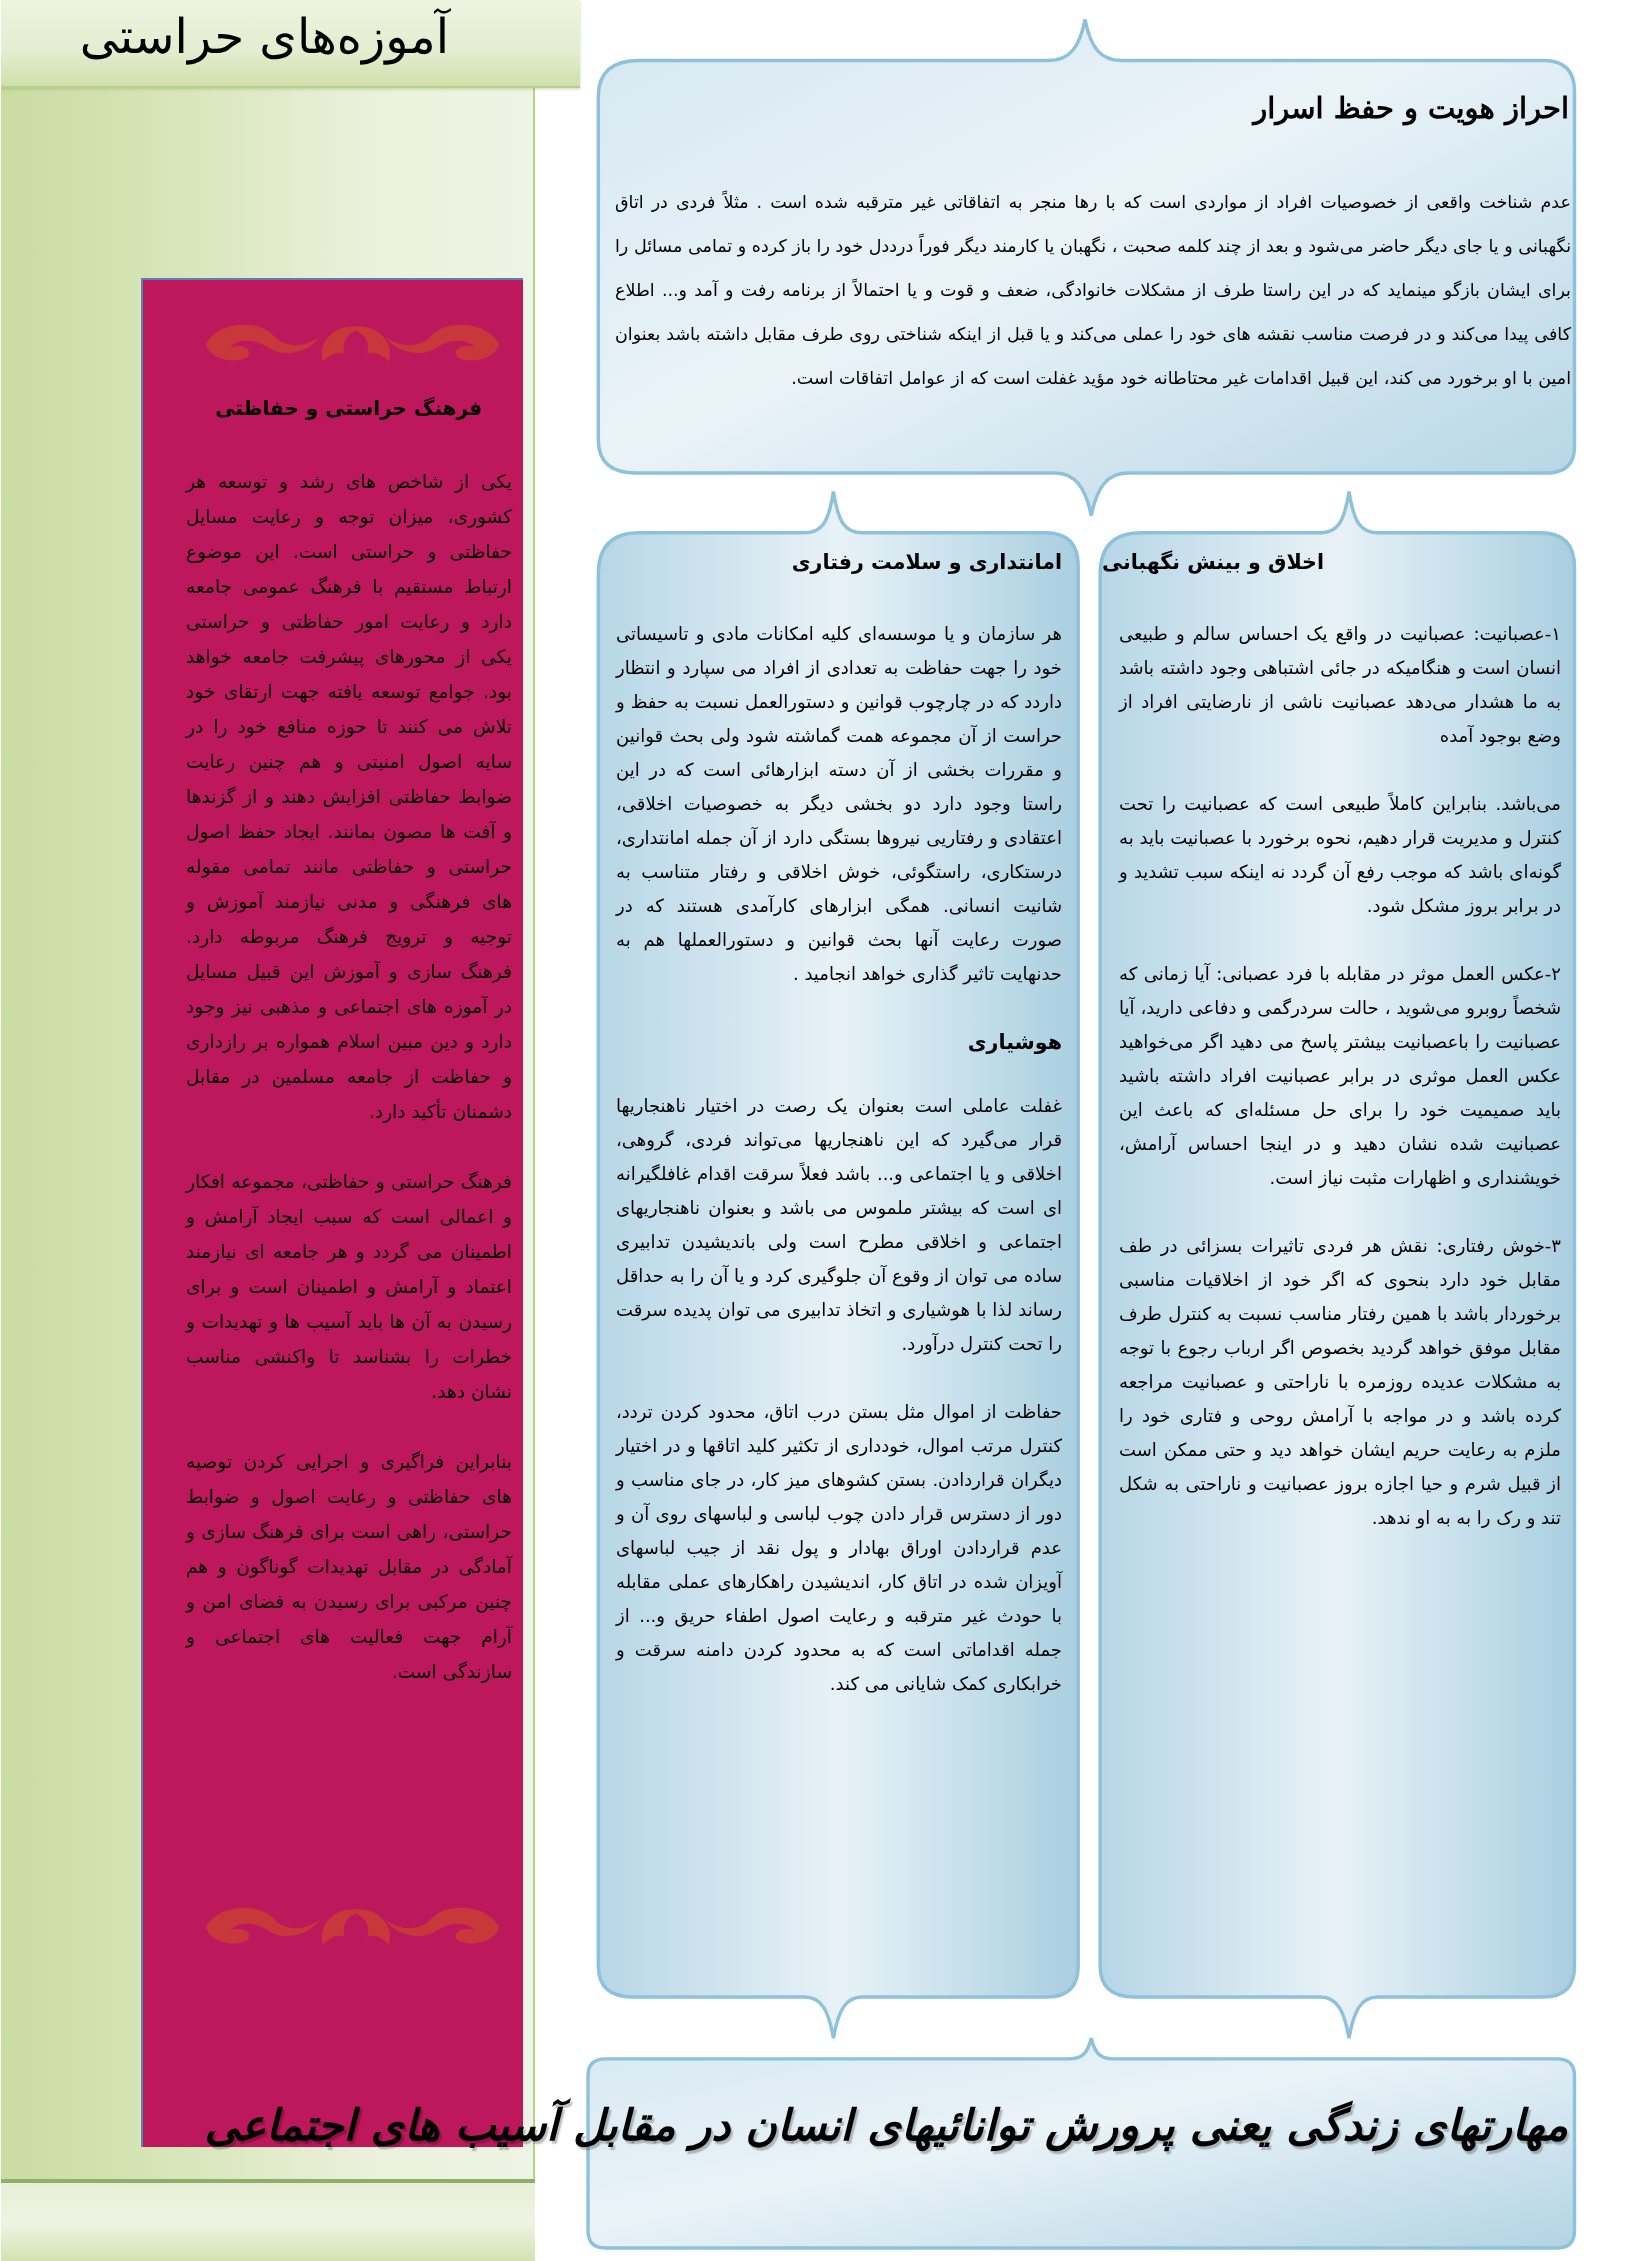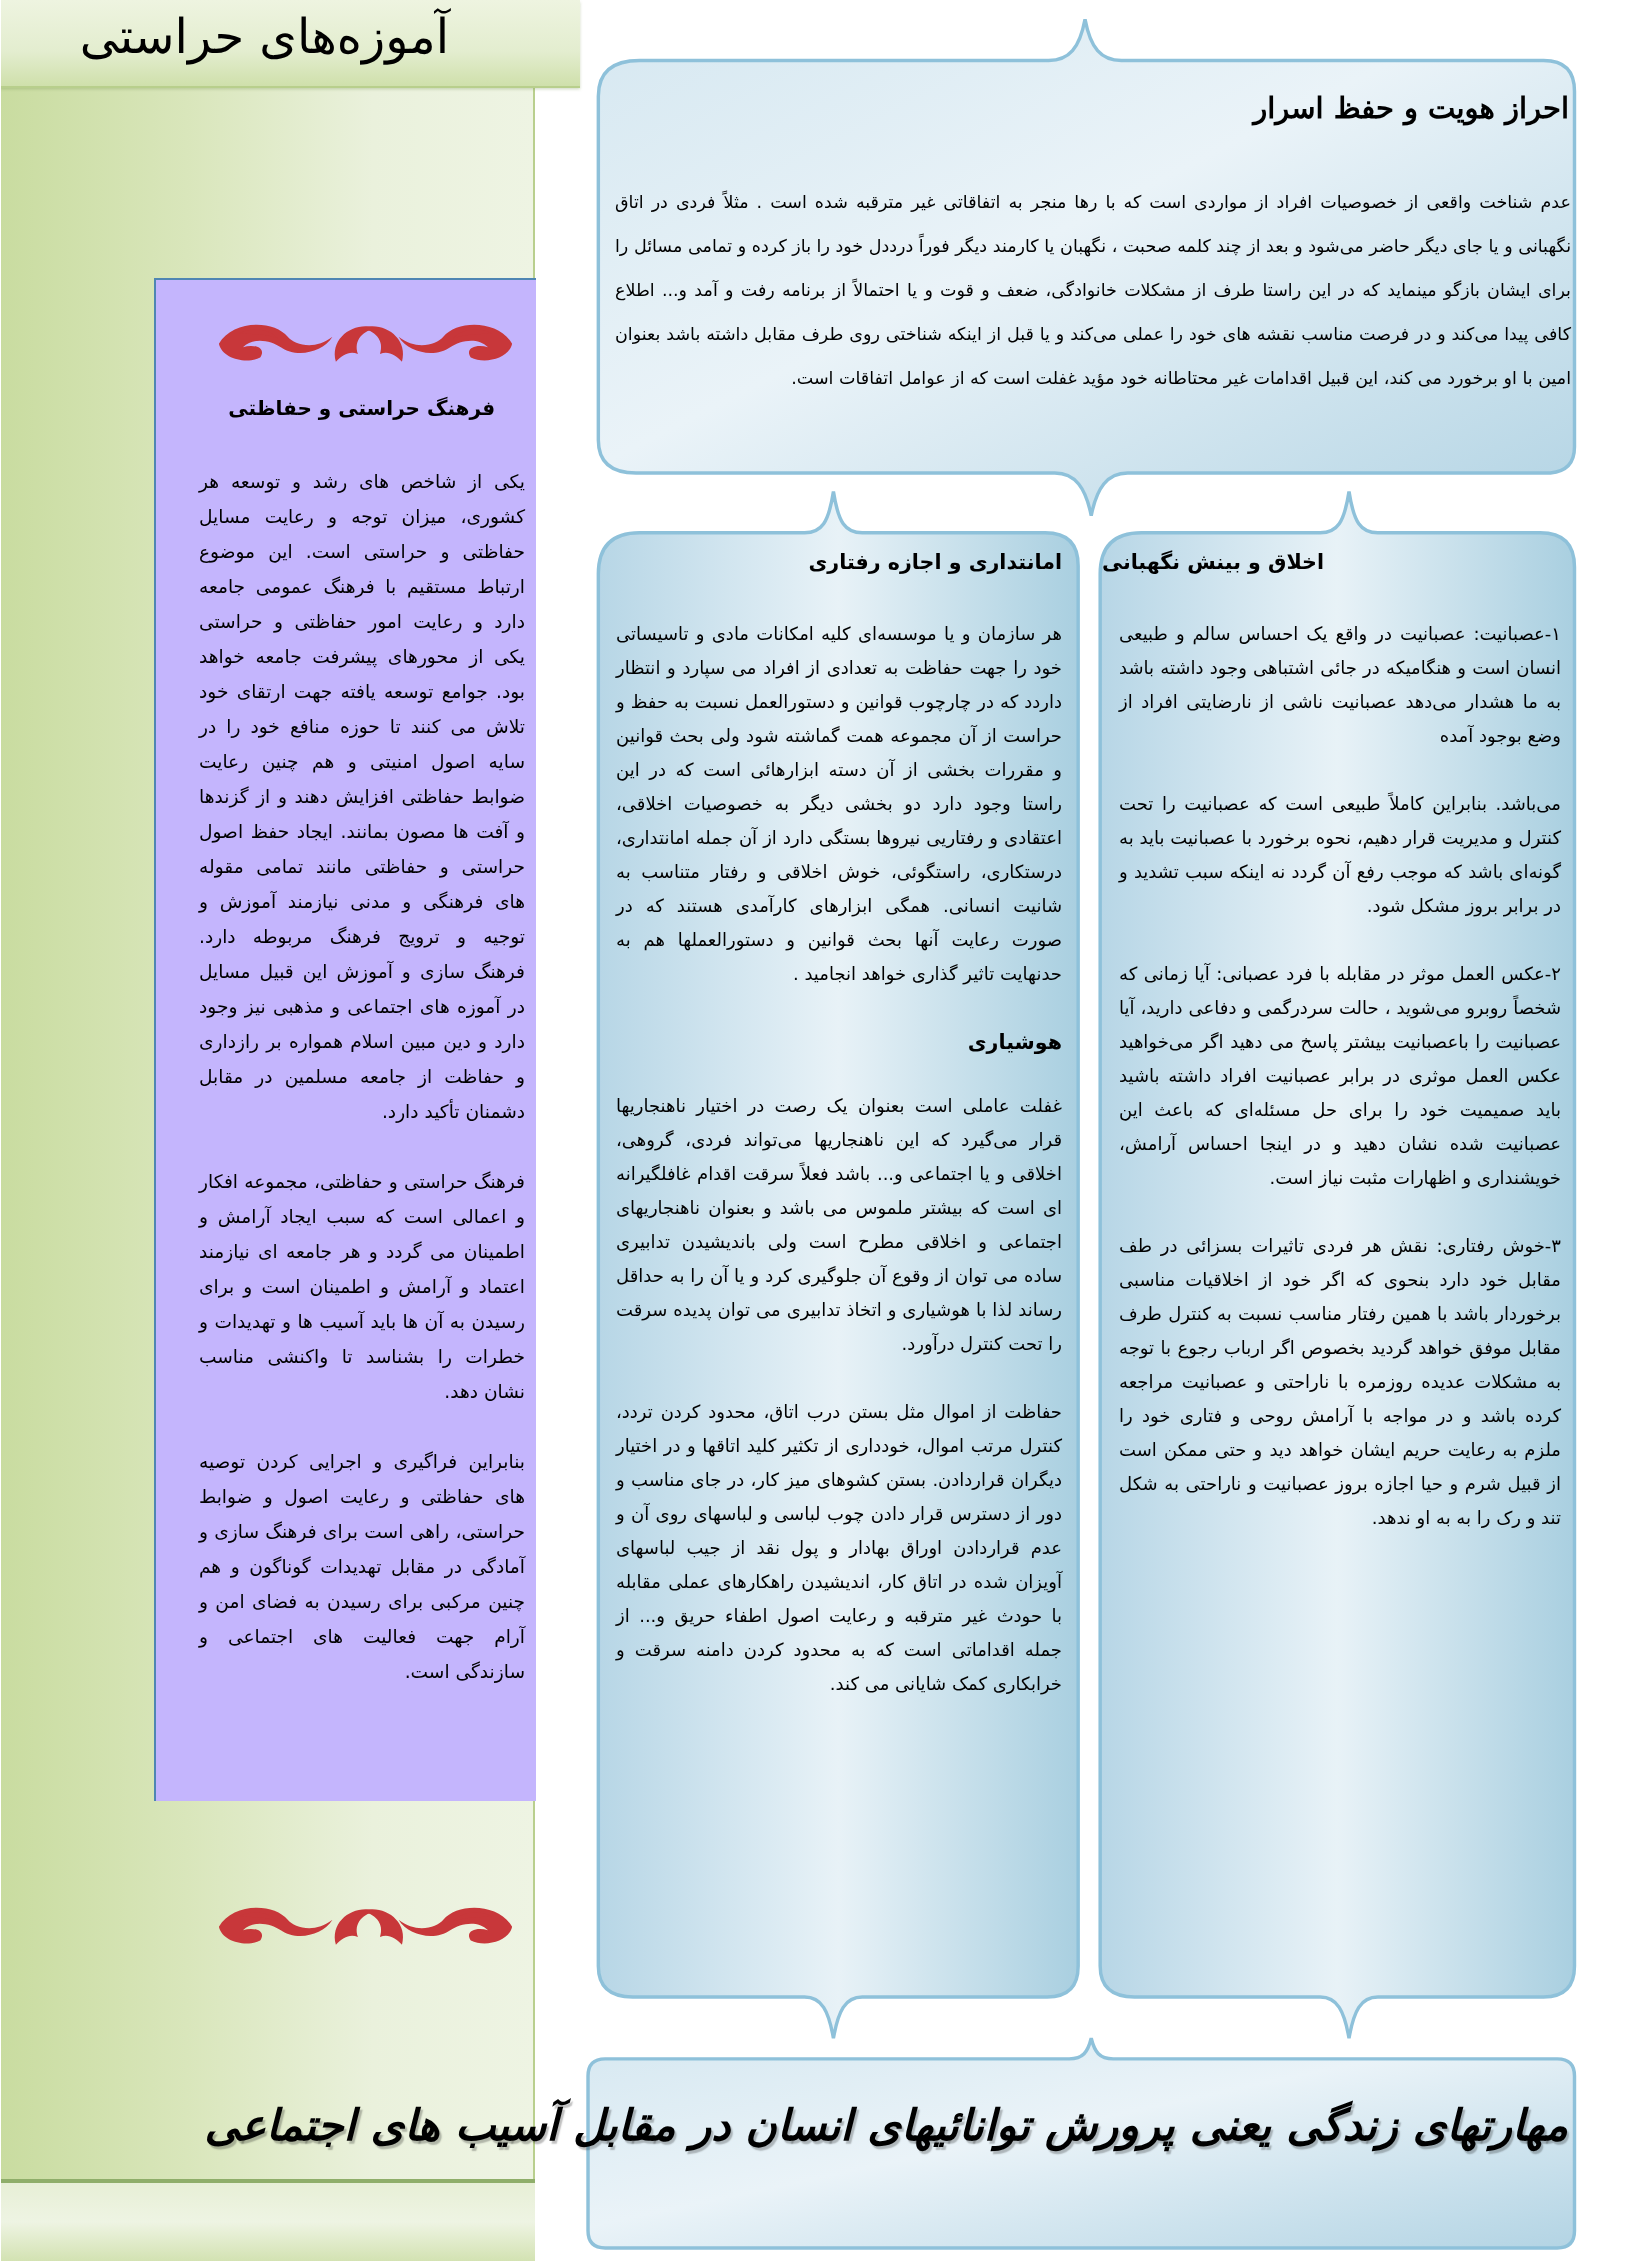--- a/index.html
+++ b/index.html
@@ -28,22 +28,22 @@
     background: linear-gradient(180deg, #e7efd6 0%, #eef4e3 50%, #d3e2b2 100%);
     border-top: 4.1px solid #8fae6a;
   }
   .page-number {
     position: absolute; left: 0; right: 0; top: 2185px; text-align: center;
     font-family: "DejaVu Serif", serif; font-size: 40px; color: #000;
   }
 
   
   .side-card {
-    position: absolute; left: 154px; top: 278px; width: 382px; height: 1523px;
-    background: #c4b5fd; border-left: 2.1px solid #4f86b3; border-top: 2.1px solid #4f86b3;
+    position: absolute; left: 141px; top: 278px; width: 382px; height: 1869px;
+    background: #be185d; border-left: 2.1px solid #4f86b3; border-top: 2.1px solid #4f86b3;
   }
   .ornament {
     position: absolute; left: 56px; width: 307px; height: 50px;
   }
   .ornament.top { top: 36px; }
   .ornament.bottom { top: 1619px; }
   .side-heading {
     position: absolute; right: 41px; top: 116px;
     font-size: 20px; font-weight: bold; color: #000; white-space: nowrap;
   }
@@ -154,21 +154,21 @@
 <div class="box-text top-body">عدم شناخت واقعی از خصوصیات افراد از مواردی است که با رها منجر به اتفاقاتی غیر مترقبه شده است . مثلاً فردی در اتاق نگهبانی و یا جای دیگر حاضر می‌شود و بعد از چند کلمه صحبت ، نگهبان یا کارمند دیگر فوراً درددل خود را باز کرده و تمامی مسائل را برای ایشان بازگو مینماید که در این راستا طرف از مشکلات خانوادگی، ضعف و قوت و یا احتمالاً از برنامه رفت و آمد و... اطلاع کافی پیدا می‌کند و در فرصت مناسب نقشه های خود را عملی می‌کند و یا قبل از اینکه شناختی روی طرف مقابل داشته باشد بعنوان امین با او برخورد می کند، این قبیل اقدامات غیر محتاطانه خود مؤید غفلت است که از عوامل اتفاقات است.</div>
 
 <div class="box-text col-heading ethics-heading">اخلاق و بینش نگهبانی</div>
 <div class="box-text col-body ethics-body">
   <p>۱-عصبانیت: عصبانیت در واقع یک احساس سالم و طبیعی انسان است و هنگامیکه در جائی اشتباهی وجود داشته باشد به ما هشدار می‌دهد عصبانیت ناشی از نارضایتی افراد از وضع بوجود آمده</p>
   <p>می‌باشد. بنابراین کاملاً طبیعی است که عصبانیت را تحت کنترل و مدیریت قرار دهیم، نحوه برخورد با عصبانیت باید به گونه‌ای باشد که موجب رفع آن گردد نه اینکه سبب تشدید و در برابر بروز مشکل شود.</p>
   <p>۲-عکس العمل موثر در مقابله با فرد عصبانی: آیا زمانی که شخصاً روبرو می‌شوید ، حالت سردرگمی و دفاعی دارید، آیا عصبانیت را باعصبانیت بیشتر پاسخ می دهید اگر می‌خواهید عکس العمل موثری در برابر عصبانیت افراد داشته باشید باید صمیمیت خود را برای حل مسئله‌ای که باعث این عصبانیت شده نشان دهید و در اینجا احساس آرامش، خویشنداری و اظهارات مثبت نیاز است.</p>
   <p>۳-خوش رفتاری: نقش هر فردی تاثیرات بسزائی در طف مقابل خود دارد بنحوی که اگر خود از اخلاقیات مناسبی برخوردار باشد با همین رفتار مناسب نسبت به کنترل طرف مقابل موفق خواهد گردید بخصوص اگر ارباب رجوع با توجه به مشکلات عدیده روزمره با ناراحتی و عصبانیت مراجعه کرده باشد و در مواجه با آرامش روحی و فتاری خود را ملزم به رعایت حریم ایشان خواهد دید و حتی ممکن است از قبیل شرم و حیا اجازه بروز عصبانیت و ناراحتی به شکل تند و رک را به به او ندهد.</p>
 </div>
 
-<div class="box-text col-heading trust-heading">امانتداری و اجازه رفتاری</div>
+<div class="box-text col-heading trust-heading">امانتداری و سلامت رفتاری</div>
 <div class="box-text col-body trust-body">
   <p>هر سازمان و یا موسسه‌ای کلیه امکانات مادی و تاسیساتی خود را جهت حفاظت به تعدادی از افراد می سپارد و انتظار داردد که در چارچوب قوانین و دستورالعمل نسبت به حفظ و حراست از آن مجموعه همت گماشته شود ولی بحث قوانین و مقررات بخشی از آن دسته ابزارهائی است که در این راستا وجود دارد دو بخشی دیگر به خصوصیات اخلاقی، اعتقادی و رفتاریی نیروها بستگی دارد از آن جمله امانتداری، درستکاری، راستگوئی، خوش اخلاقی و رفتار متناسب به شانیت انسانی. همگی ابزارهای کارآمدی هستند که در صورت رعایت آنها بحث قوانین و دستورالعملها هم به حدنهایت تاثیر گذاری خواهد انجامید .</p>
   <div class="sub-heading">هوشیاری</div>
   <p>غفلت عاملی است بعنوان یک رصت در اختیار ناهنجاریها قرار می‌گیرد که این ناهنجاریها می‌تواند فردی، گروهی، اخلاقی و یا اجتماعی و... باشد فعلاً سرقت اقدام غافلگیرانه ای است که بیشتر ملموس می باشد و بعنوان ناهنجاریهای اجتماعی و اخلاقی مطرح است ولی باندیشیدن تدابیری ساده می توان از وقوع آن جلوگیری کرد و یا آن را به حداقل رساند لذا با هوشیاری و اتخاذ تدابیری می توان پدیده سرقت را تحت کنترل درآورد.</p>
   <p>حفاظت از اموال مثل بستن درب اتاق، محدود کردن تردد، کنترل مرتب اموال، خودداری از تکثیر کلید اتاقها و در اختیار دیگران قراردادن. بستن کشوهای میز کار، در جای مناسب و دور از دسترس قرار دادن چوب لباسی و لباسهای روی آن و عدم قراردادن اوراق بهادار و پول نقد از جیب لباسهای آویزان شده در اتاق کار، اندیشیدن راهکارهای عملی مقابله با حودث غیر مترقبه و رعایت اصول اطفاء حریق و... از جمله اقداماتی است که به محدود کردن دامنه سرقت و خرابکاری کمک شایانی می کند.</p>
 </div>
 
 <div class="banner-text">مهارتهای زندگی یعنی پرورش توانائیهای انسان در مقابل آسیب های اجتماعی</div>
 
 

